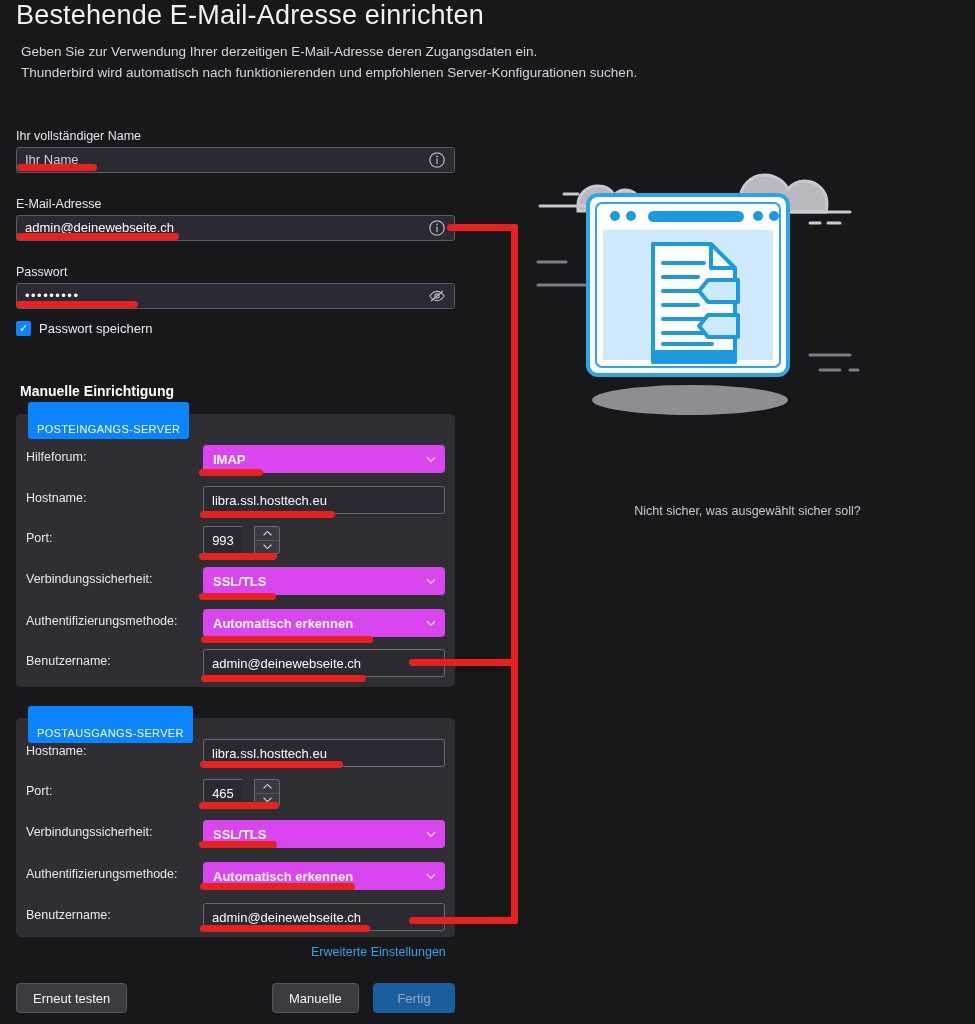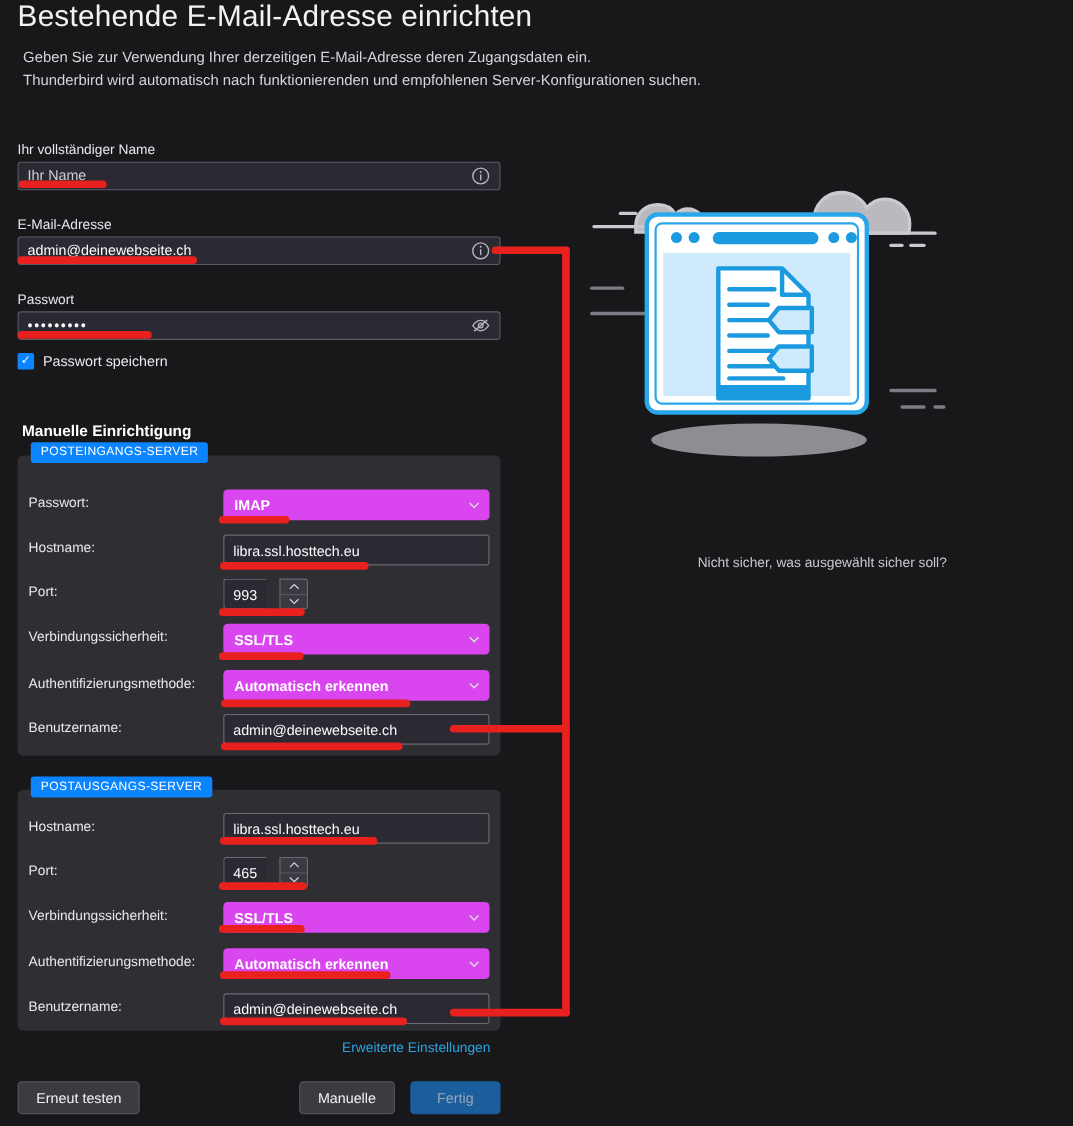--- a/index.html
+++ b/index.html
@@ -60,21 +60,21 @@
 
   
   .panel {
     position: absolute; left: 16px; width: 439px;
     background: #2e2e33; border-radius: 5px;
   }
   .badge {
     position: absolute; top: -12px; left: 12px;
     background: #0a84ff; color: #ffffff;
     font-size: 11px; letter-spacing: .35px; font-weight: 500;
-    padding: 3px 9px 4px; border-radius: 3px; white-space: nowrap;
+    padding: 21px 9px 4px; border-radius: 3px; white-space: nowrap;
   }
   .row { position: absolute; left: 0; width: 100%; height: 30px; }
   .row-label {
     position: absolute; left: 10px; top: 5px; font-size: 12.5px; color: #e8e8ec;
     white-space: nowrap;
   }
   .select {
     position: absolute; left: 187px; width: 242px; height: 28px;
     background: #d946ef; border: none; border-radius: 4px;
     font-size: 13px; font-weight: bold; color: #ffffff;
@@ -194,21 +194,21 @@
       </span>
       <span class="cb-label">Passwort speichern</span>
     </div>
 
     <div class="section-head" style="top:383px;">Manuelle Einrichtigung</div>
 
     <div class="panel" style="top:414px; height:273px;">
       <div class="badge">POSTEINGANGS-SERVER</div>
 
       <div class="row" style="top:31px;">
-        <span class="row-label">Passwort:</span>
+        <span class="row-label">Hilfeforum:</span>
         <div class="select">
           <span>IMAP</span>
           <span class="chev">
             <svg viewBox="0 0 12 12" width="12" height="12">
                 <path d="M2 4.3 6 8.3 10 4.3" fill="none" stroke="#d8d8de" stroke-width="1.3"></path>
               </svg>
           </span>
         </div>
       </div>
 

